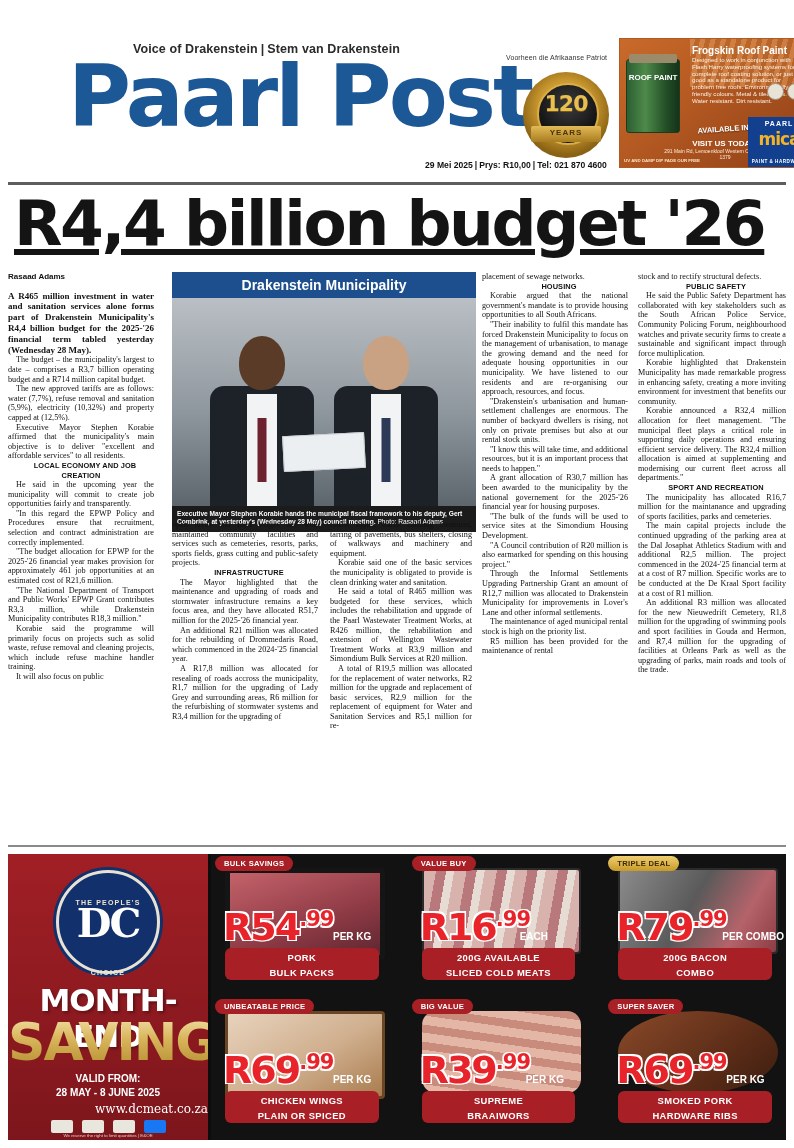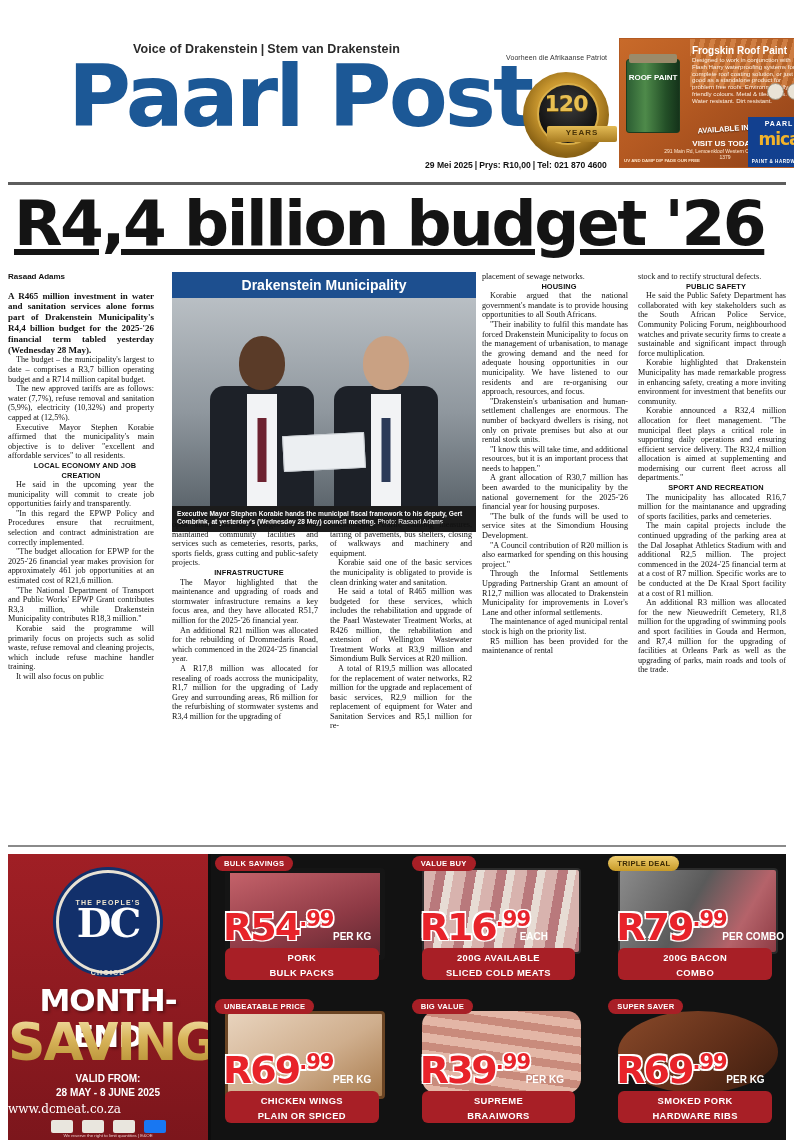--- a/index.html
+++ b/index.html
@@ -15,21 +15,21 @@
 
   
   .badge120{position:absolute;left:500px;top:72px;width:86px;height:86px;}
   .badge-ring{position:absolute;inset:0;border-radius:50%;
      background:radial-gradient(circle at 50% 42%, #e9c45c 0%, #c9972f 42%, #8c6415 70%, #6d4c10 100%);}
   .badge-inner{position:absolute;left:14px;top:11px;width:58px;height:58px;border-radius:50%;
      background:radial-gradient(circle at 50% 35%, #3b3b3b 0%, #121212 70%);border:2px solid #d9ae48;}
   .badge-num{position:absolute;left:0;right:0;top:19px;text-align:center;font-size:22px;font-weight:bold;
      color:#e8bf52;font-family:"DejaVu Sans",sans-serif;letter-spacing:-1px;
      text-shadow:0 1px 0 #7a5a12;}
-  .badge-ribbon{position:absolute;left:24px;top:54px;width:70px;height:16px;background:linear-gradient(180deg,#e3bb55,#a87c21);
+  .badge-ribbon{position:absolute;left:8px;top:54px;width:70px;height:16px;background:linear-gradient(180deg,#e3bb55,#a87c21);
      border-radius:2px;}
   .badge-years{position:absolute;left:0;width:70px;top:2px;text-align:center;font-size:8px;font-weight:bold;color:#4a3408;letter-spacing:1px;}
 
   .dateline{position:absolute;left:402px;top:160px;font-size:8.6px;font-weight:bold;color:#111;}
   .dateline span.b{padding:0 2px;}
 
   
   .topad{position:absolute;left:596px;top:38px;width:190px;height:128px;overflow:hidden;
      background:linear-gradient(140deg,#c86a2a 0%,#b55a22 40%,#8d3f17 100%);border:1px solid #b35a22;}
   .topad .roofbg{position:absolute;right:0;top:0;width:120px;height:48px;
@@ -101,21 +101,21 @@
   .dc-logo .dc{position:absolute;left:0;right:0;top:26px;text-align:center;font-size:40px;font-weight:bold;color:#fff;
      font-family:"DejaVu Serif",serif;letter-spacing:-2px;}
   .dc-top{position:absolute;left:0;right:0;top:26px;text-align:center;font-size:7px;font-weight:bold;color:#efe6cf;letter-spacing:1.2px;}
   .dc-bot{position:absolute;left:0;right:0;top:96px;text-align:center;font-size:7px;font-weight:bold;color:#efe6cf;letter-spacing:1.2px;}
   .month-end{position:absolute;left:0;right:0;top:128px;text-align:center;font-size:31px;font-weight:bold;color:#fff;
      font-family:"DejaVu Sans",sans-serif;letter-spacing:-1px;text-shadow:2px 2px 3px #00000055;}
   .savings{position:absolute;left:0;right:0;top:158px;text-align:center;font-size:52px;font-weight:bold;
      font-family:"DejaVu Sans",sans-serif;letter-spacing:-2px;
      background:linear-gradient(180deg,#f6e7b2 0%,#d8b45a 45%,#b08a2e 100%);-webkit-background-clip:text;background-clip:text;color:transparent;}
   .valid{position:absolute;left:0;right:0;top:218px;text-align:center;font-size:10px;font-weight:bold;color:#fff;line-height:14px;}
-  .website{position:absolute;left:0;right:0;top:248px;text-align:left;font-size:12px;color:#fff;font-family:"DejaVu Serif",serif;}
+  .website{position:absolute;left:0;right:0;top:248px;text-align:right;font-size:12px;color:#fff;font-family:"DejaVu Serif",serif;}
   .paylogos{position:absolute;left:0;right:0;top:266px;display:flex;justify-content:center;gap:9px;}
   .paylogos i{display:block;width:22px;height:13px;border-radius:2px;background:#e9e6de;}
   .paylogos i.fb{background:#1877f2;}
   .disclaim{position:absolute;left:0;right:0;bottom:2px;text-align:center;font-size:4.4px;color:#e9c6c6;}
 
   .ad-right{flex:1;position:relative;background:#121212;}
   .prod{position:absolute;width:31.6%;height:46%;}
   .prod .tagpill{position:absolute;left:4px;top:2px;background:#a81f26;color:#fff;font-size:7.6px;font-weight:bold;
      padding:3px 9px;border-radius:9px;letter-spacing:.3px;z-index:4;}
   .prod .tagpill.gold{background:linear-gradient(180deg,#f0cf72,#c79a27);color:#3c2a05;}

